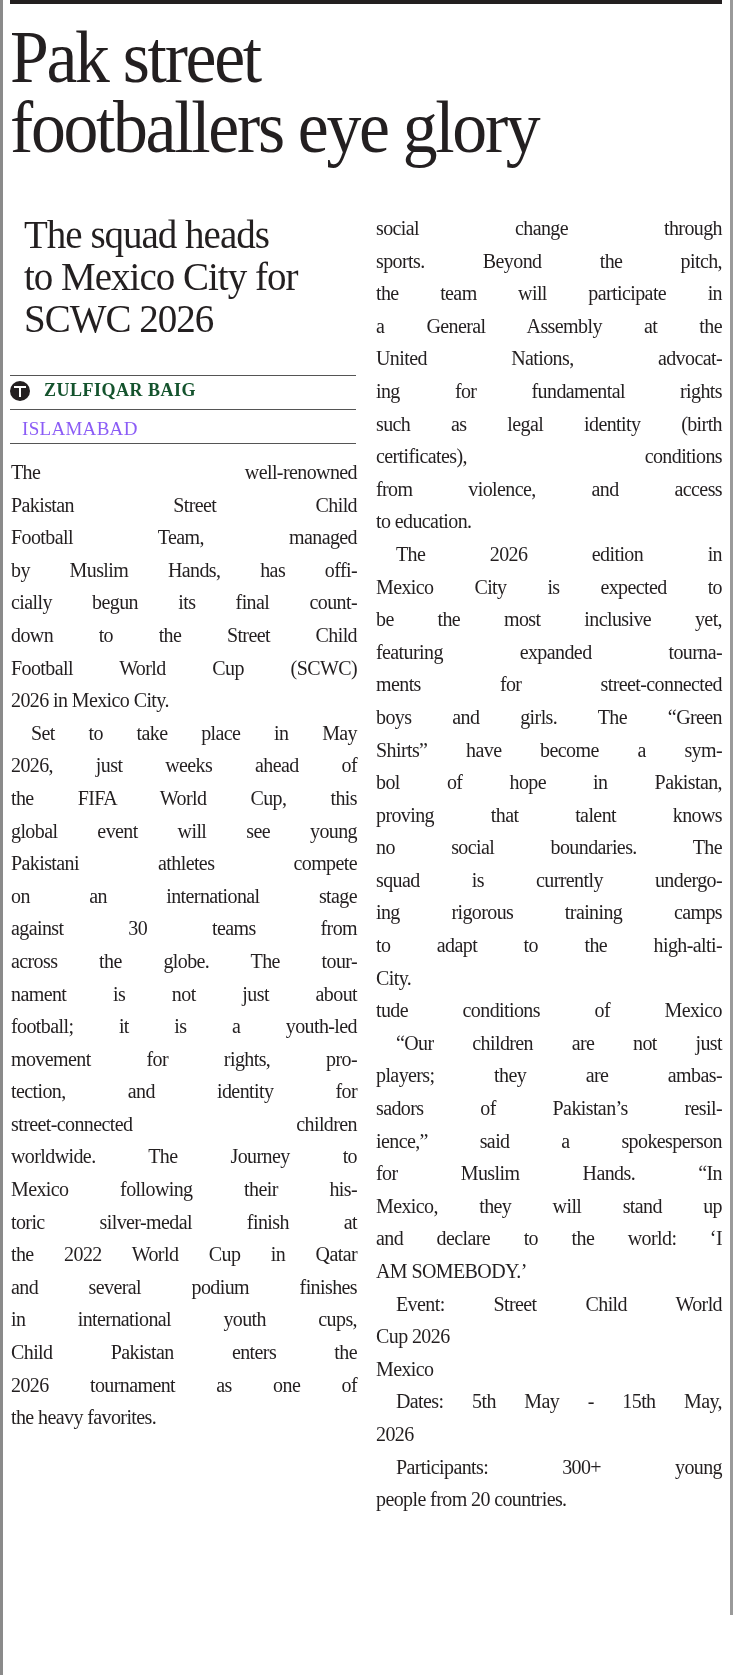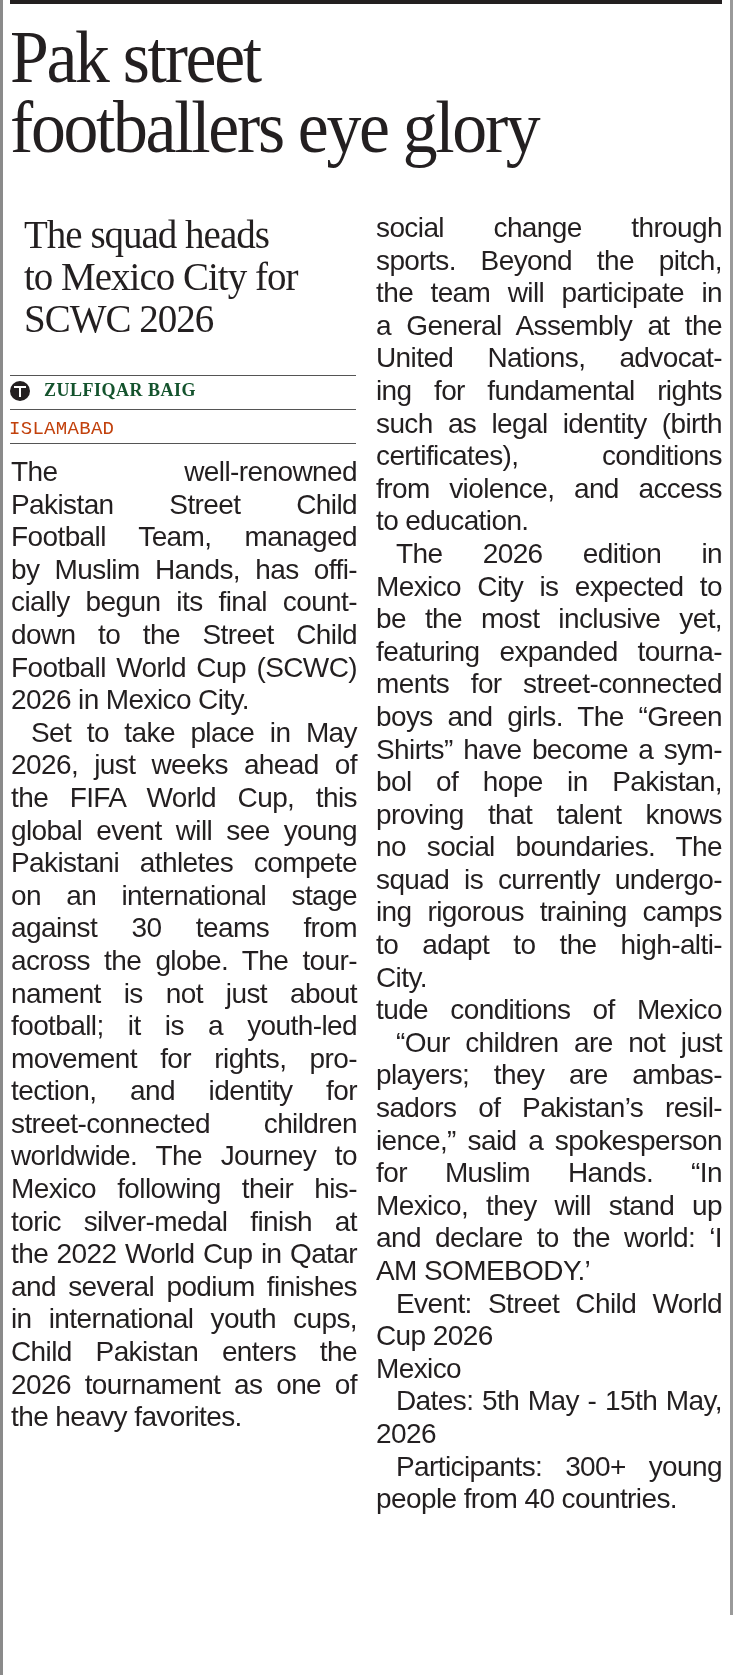--- a/index.html
+++ b/index.html
@@ -25,28 +25,28 @@
   .rule { position: absolute; left: 10px; width: 346px; height: 1px; background: #555; }
   .byline {
     position: absolute; left: 10px; top: 380px; display: flex; align-items: center;
     font-family: "Liberation Serif", "DejaVu Serif", serif; font-weight: bold;
     font-size: 18px; letter-spacing: 0.5px; color: #14532d;
   }
   .byline .logo { width: 20px; height: 20px; border-radius: 50%; background: #231f20; position: relative; margin-right: 14px; }
   .byline .logo:before { content: ""; position: absolute; left: 4px; top: 5px; width: 12px; height: 2px; background: #fff; }
   .byline .logo:after { content: ""; position: absolute; left: 9px; top: 6px; width: 2px; height: 10px; background: #fff; }
   .dateline {
-    position: absolute; left: 9px; top: 418px;
-    font-family: Liberation Mono, monospace;
-    font-size: 19px; letter-spacing: 0.3px; color: #c2410c;
+    position: absolute; left: 22px; top: 418px;
+    font-family: Liberation Serif, serif;
+    font-size: 19px; letter-spacing: 0.3px; color: #8b5cf6;
   }
   .col {
     position: absolute; width: 346px;
-    font-family: Liberation Sans, sans-serif;
-    font-size: 28px; line-height: 32.6px; color: #231f20;
+    font-family: Liberation Serif, serif;
+    font-size: 20px; line-height: 32.6px; color: #231f20;
     text-align: justify; letter-spacing: -0.6px;
   }
   .col p { margin: 0; }
   .col .line { display: block; white-space: nowrap; text-align-last: justify; text-align: justify; }
   .col .line.last { text-align-last: left; }
   .col .indent { padding-left: 20px; }
   .col-left { left: 11px; top: 456px; }
   .col-right { left: 376px; top: 212px; }
 </style>
 </head>
@@ -158,15 +158,15 @@
     </p>
     <p>
       <span class="line last">Mexico</span>
     </p>
     <p>
       <span class="line indent">Dates: 5th May - 15th May,</span>
       <span class="line last">2026</span>
     </p>
     <p>
       <span class="line indent">Participants: 300+ young</span>
-      <span class="line last">people from 40 countries.</span>
+      <span class="line last">people from 20 countries.</span>
     </p>
   </div>
 
 </body></html>

